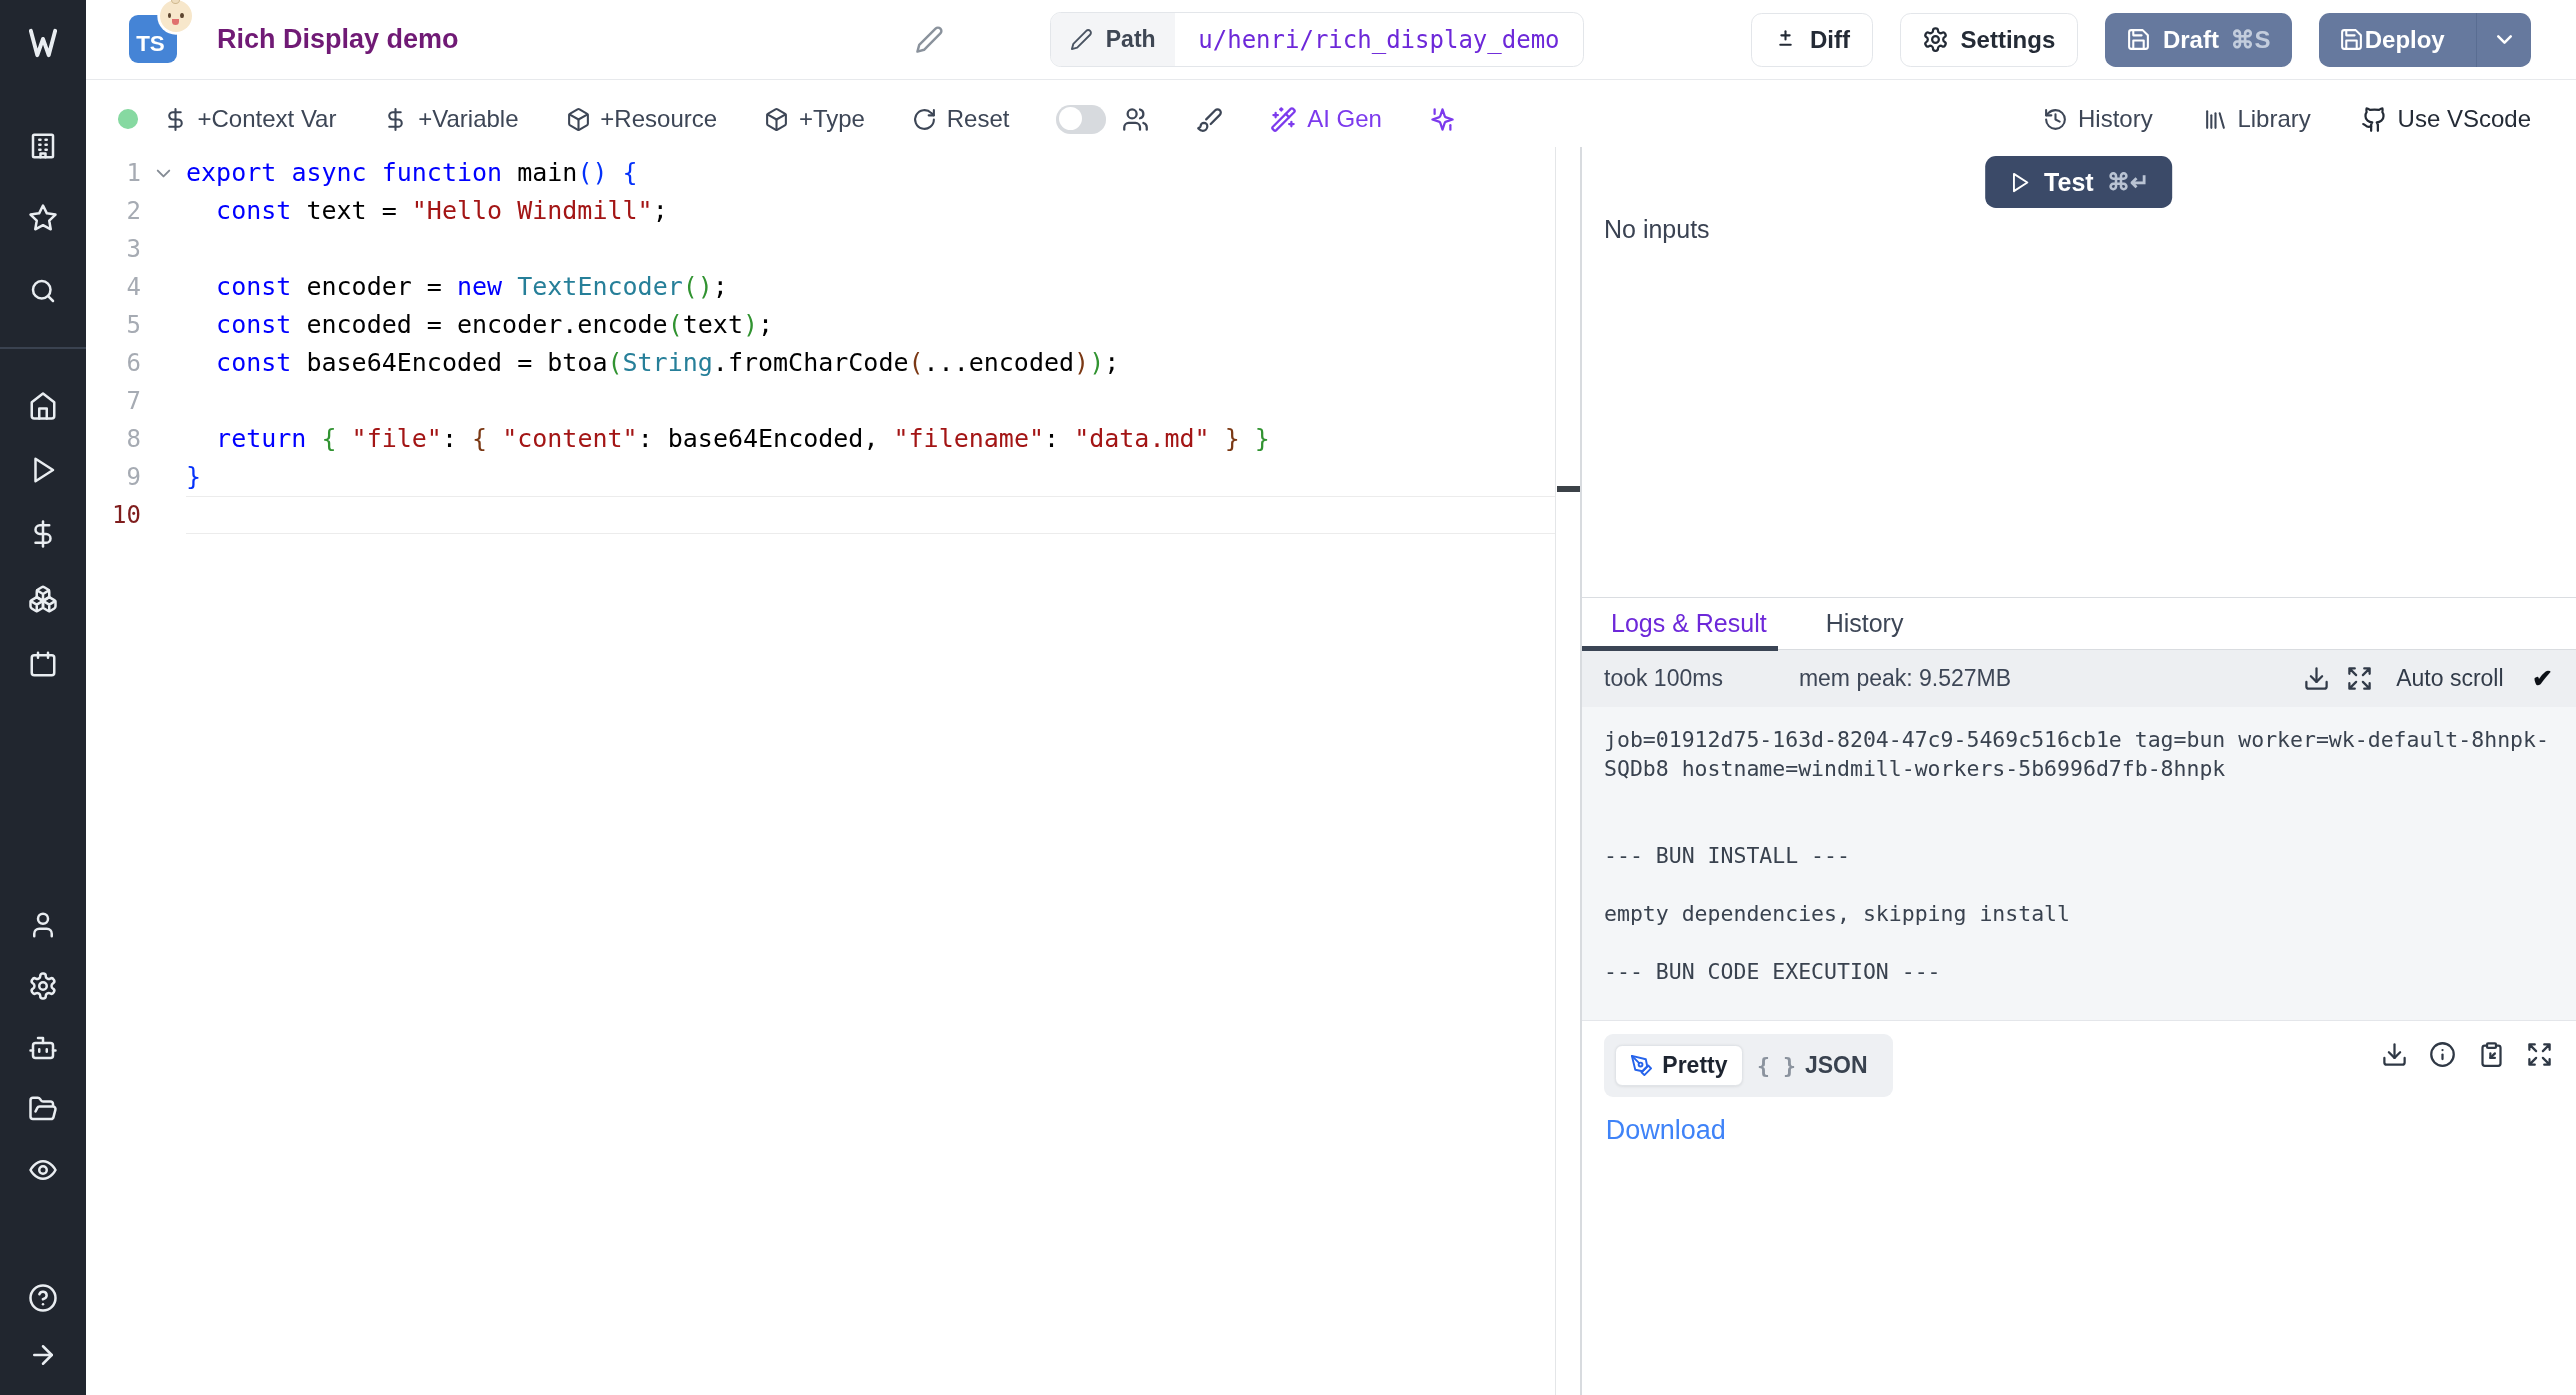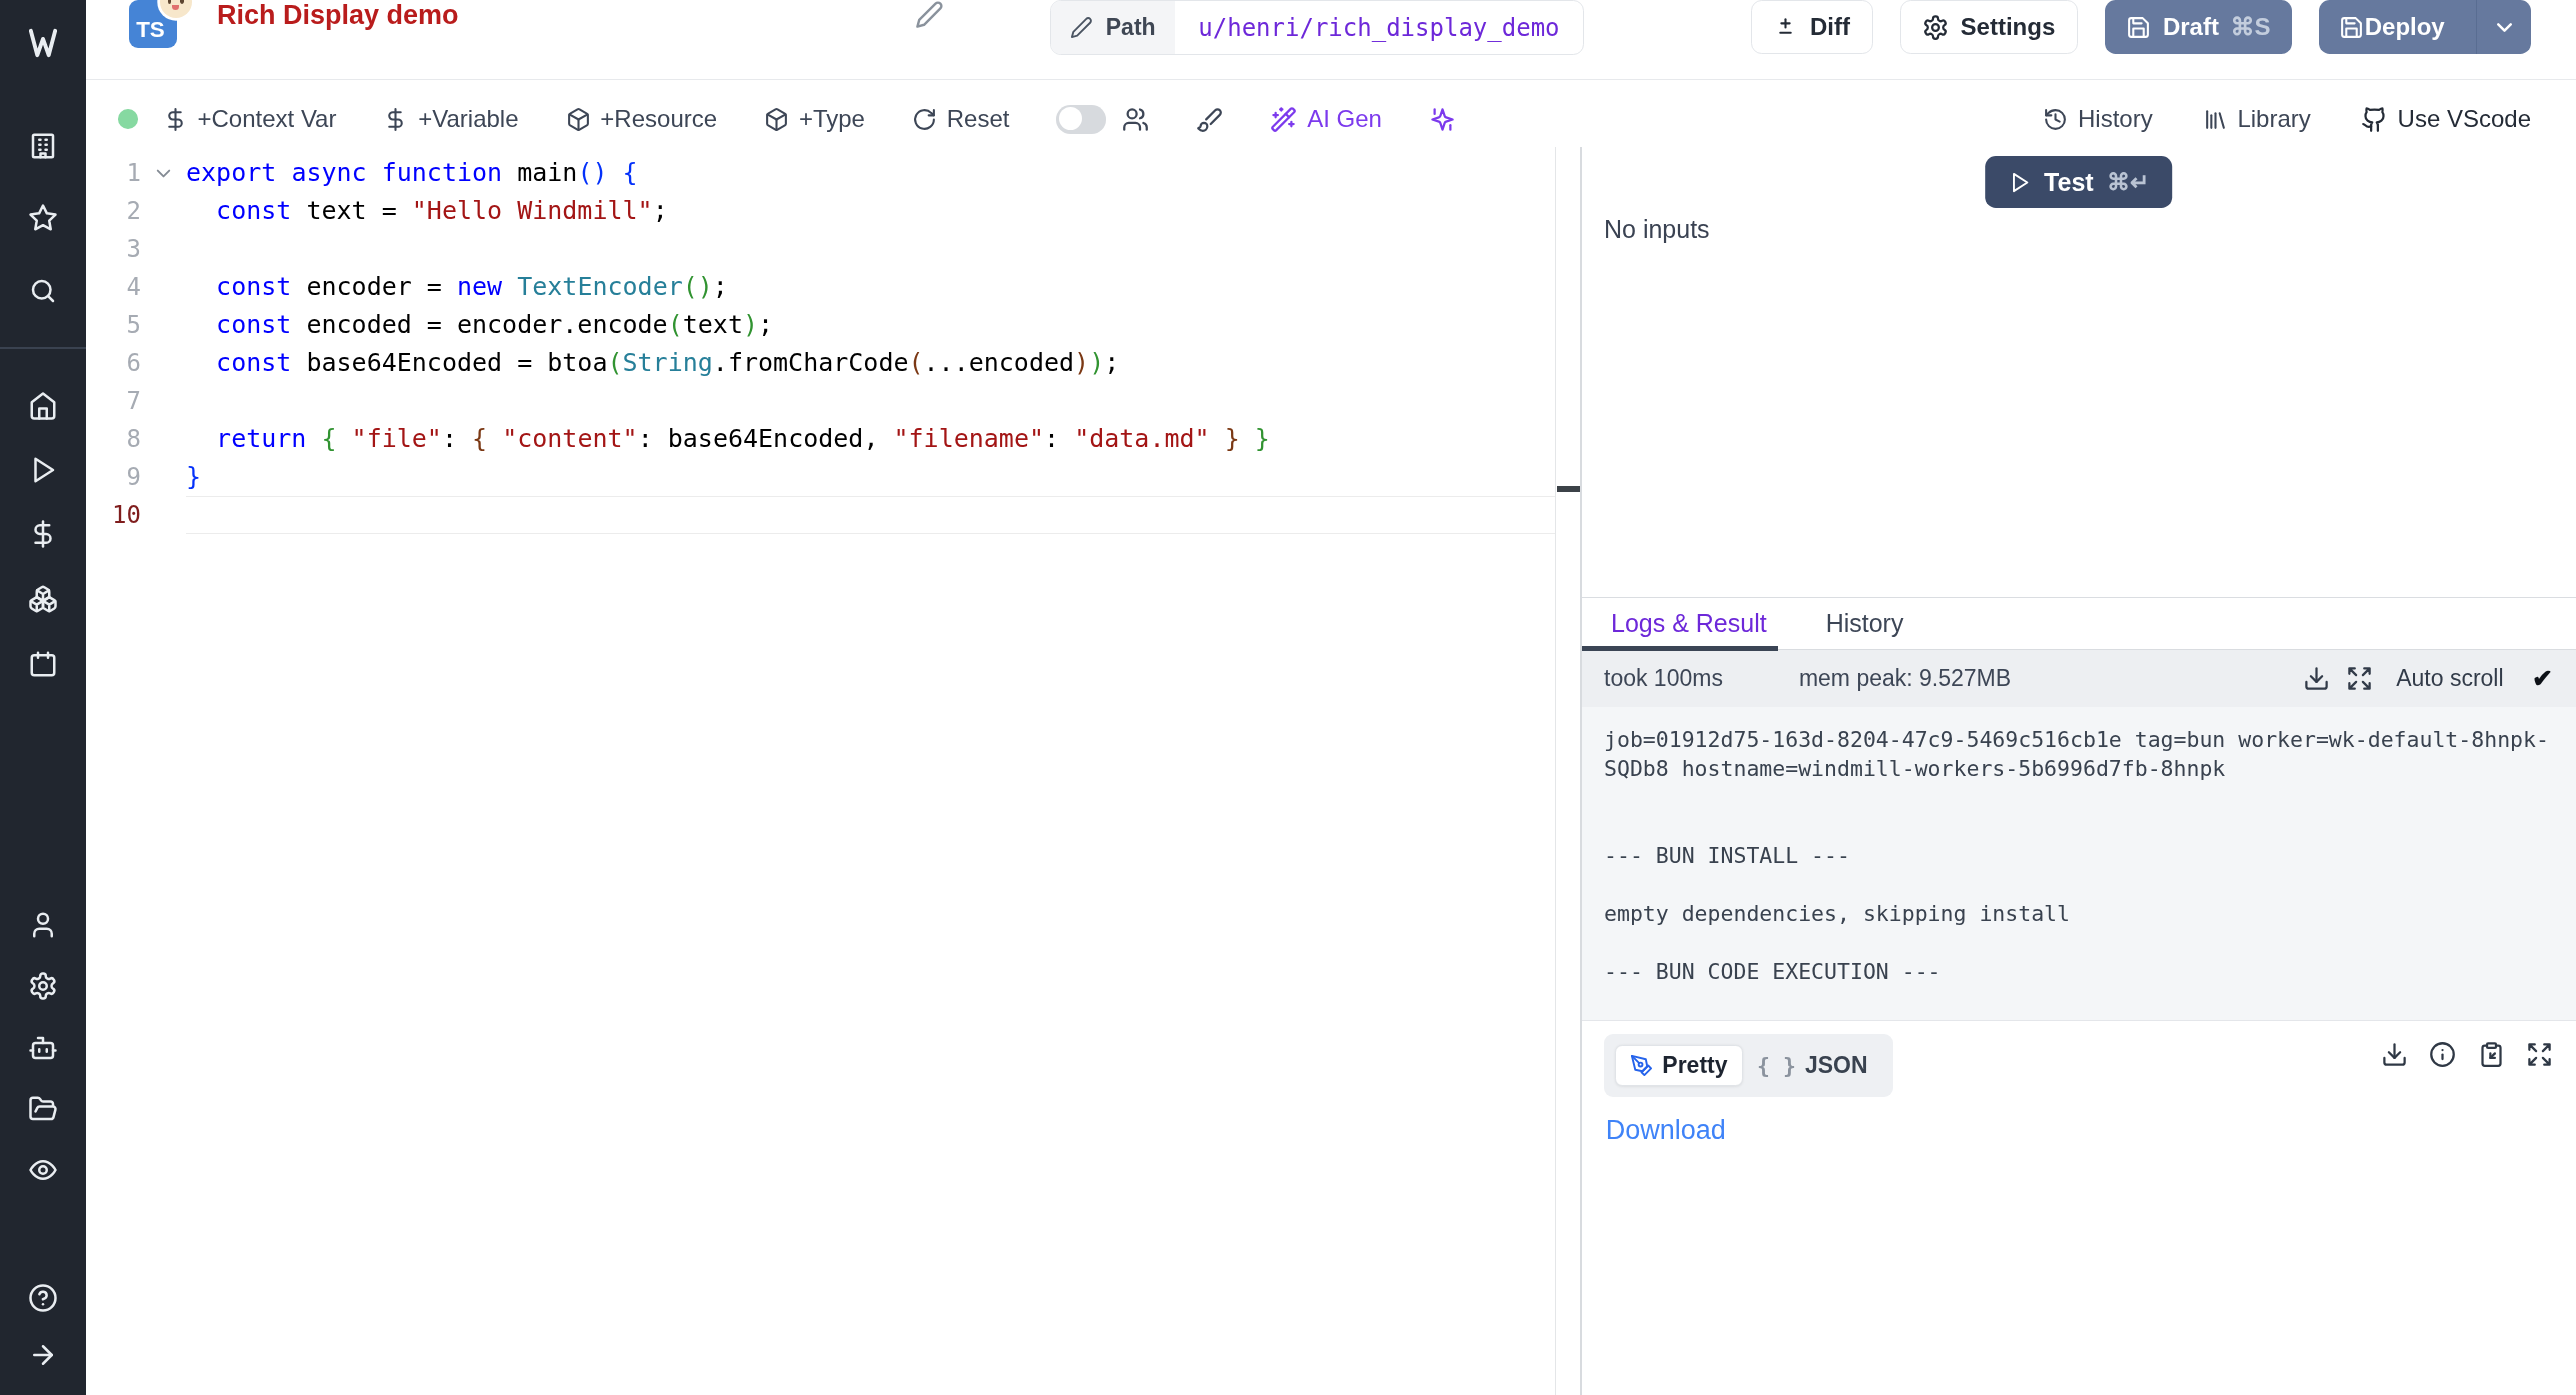--- a/index.html
+++ b/index.html
@@ -6,30 +6,30 @@
   html,body{width:2576px;height:1395px;overflow:hidden}
   body{font-family:"Liberation Sans",sans-serif;background:#fff;color:#2d3748;position:relative}
   svg{display:block}
 
   
   .sidebar{position:absolute;left:0;top:0;width:86px;height:1395px;background:#21262f;z-index:5}
   .sidebar .sdiv{position:absolute;left:0;top:347px;width:86px;height:1.8px;background:#3a4250}
   .sicon{position:absolute;left:50%;transform:translate(-50%,-50%);color:#e9edf1;cursor:pointer}
 
   
-  .header{position:absolute;left:86px;top:0;right:0;height:80px;background:#fff;border-bottom:0.9px solid #e7e9ec;display:flex;align-items:flex-start}
+  .header{position:absolute;left:86px;top:0;right:0;height:80px;background:#fff;border-bottom:0.9px solid #e7e9ec;display:flex;align-items:center}
   .ts-wrap{position:relative;margin-left:43px;width:50px;height:50px;flex:none}
   .ts-badge{width:48px;height:48px;background:#4584d6;border-radius:9px;color:#fff;font-weight:800;font-size:22.4px;display:flex;align-items:flex-end;justify-content:flex-start;padding:0 0 5.4px 7.2px}
   .emoji{position:absolute;top:-14.3px;right:-12.5px;width:32px;height:32px;background:#f7e7cb;border-radius:50%;box-shadow:0 0 0 2.7px #fff}
   .emoji i{position:absolute;display:block}
   .emoji .knot{left:11.6px;top:-4.5px;width:9px;height:8px;background:#efddbe;border:0.9px solid #cfb98e;border-radius:50%}
   .emoji .eyeL{left:8px;top:12.5px;width:3.6px;height:5.4px;background:#5d4530;border-radius:50%}
   .emoji .eyeR{left:20.6px;top:12.5px;width:3.6px;height:5.4px;background:#5d4530;border-radius:50%}
   .emoji .mouth{left:12.5px;top:19px;width:7.2px;height:5.4px;background:#e0706e;border-radius:0 0 7.2px 7.2px}
-  .title{margin-left:38px;font-size:27px;font-weight:700;color:#b91c1c;white-space:nowrap}
+  .title{margin-left:38px;font-size:27px;font-weight:700;color:#701a75;white-space:nowrap}
   .edit-pencil{margin-left:456px;color:#8a929c;cursor:pointer}
   .path-pill{margin-left:106px;height:55px;display:flex;align-items:center;border:0.9px solid #e3e6ea;border-radius:10.7px;overflow:hidden;background:#fff}
   .path-left{display:flex;gap:12.5px;align-items:center;background:#f4f5f7;padding:0 19.7px;height:100%;font-weight:700;font-size:23px;color:#3f4754}
   .path-right{padding:0 23px;font-family:"DejaVu Sans Mono",monospace;font-size:24px;color:#6d28d9}
   .header-actions{margin-left:auto;display:flex;gap:27px;margin-right:45px;align-items:center}
   .btn{height:54px;border-radius:10.7px;display:flex;align-items:center;gap:11.6px;padding:0 21.5px;font-size:24px;font-weight:600;cursor:pointer;white-space:nowrap}
   .btn.white{background:#fff;border:0.9px solid #e3e6ea;color:#242b36}
   .btn.slate{background:#66799e;color:#fff}
   .kbd{color:#c3cddd;font-weight:600}
   .deploy{padding:0;overflow:hidden}

